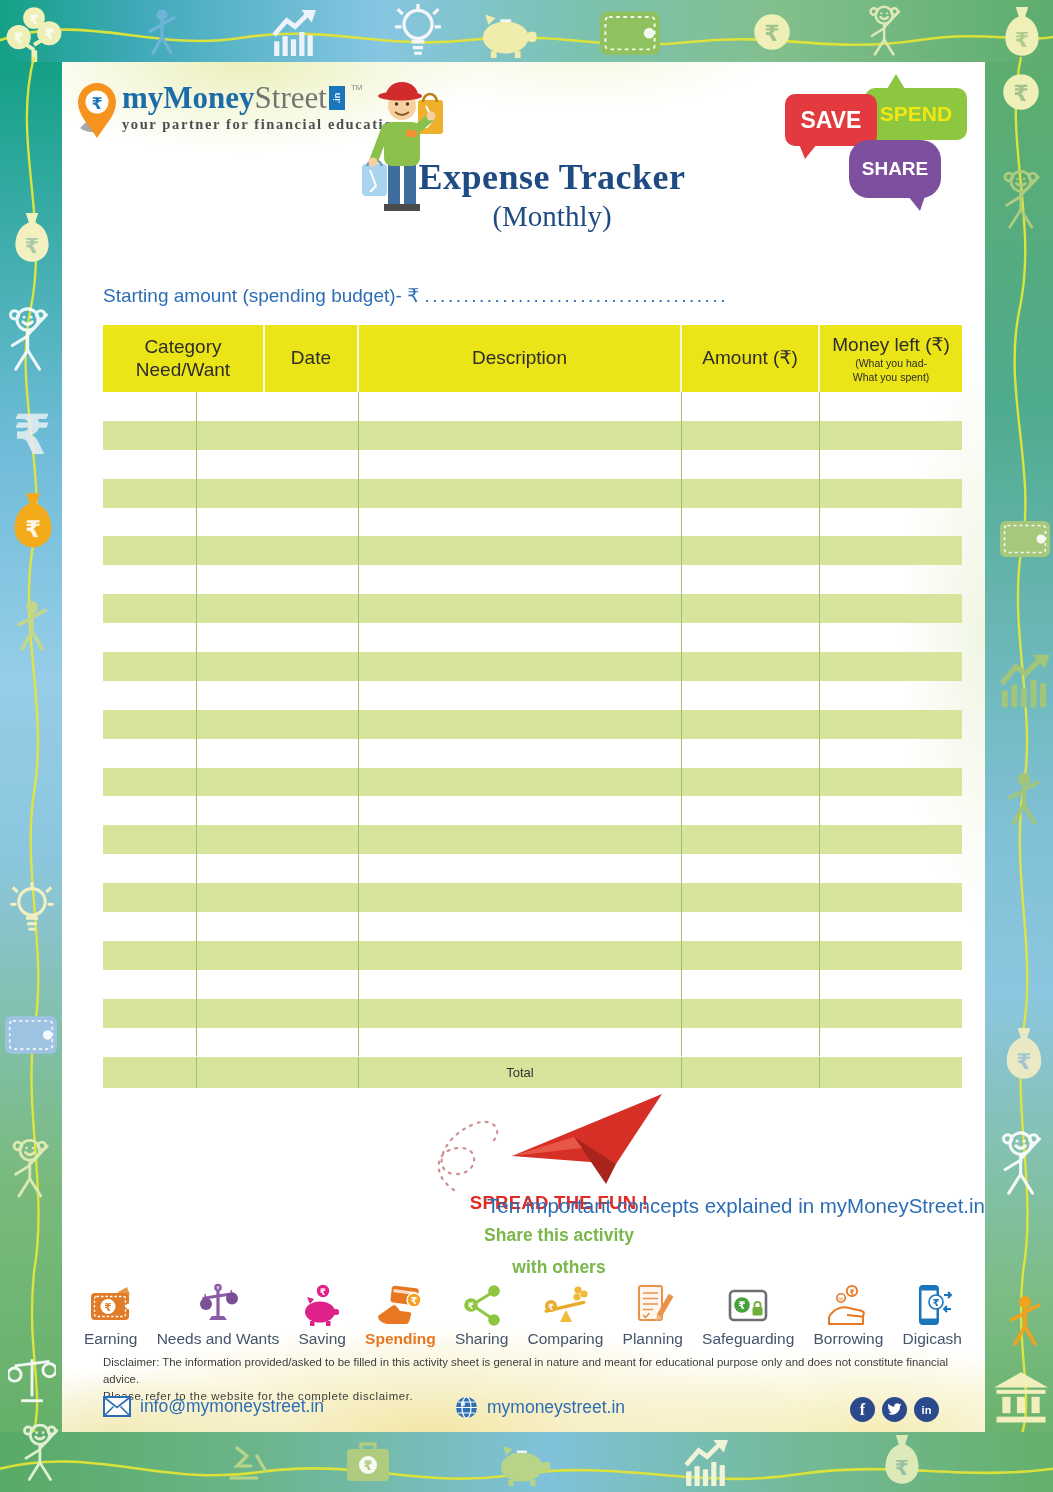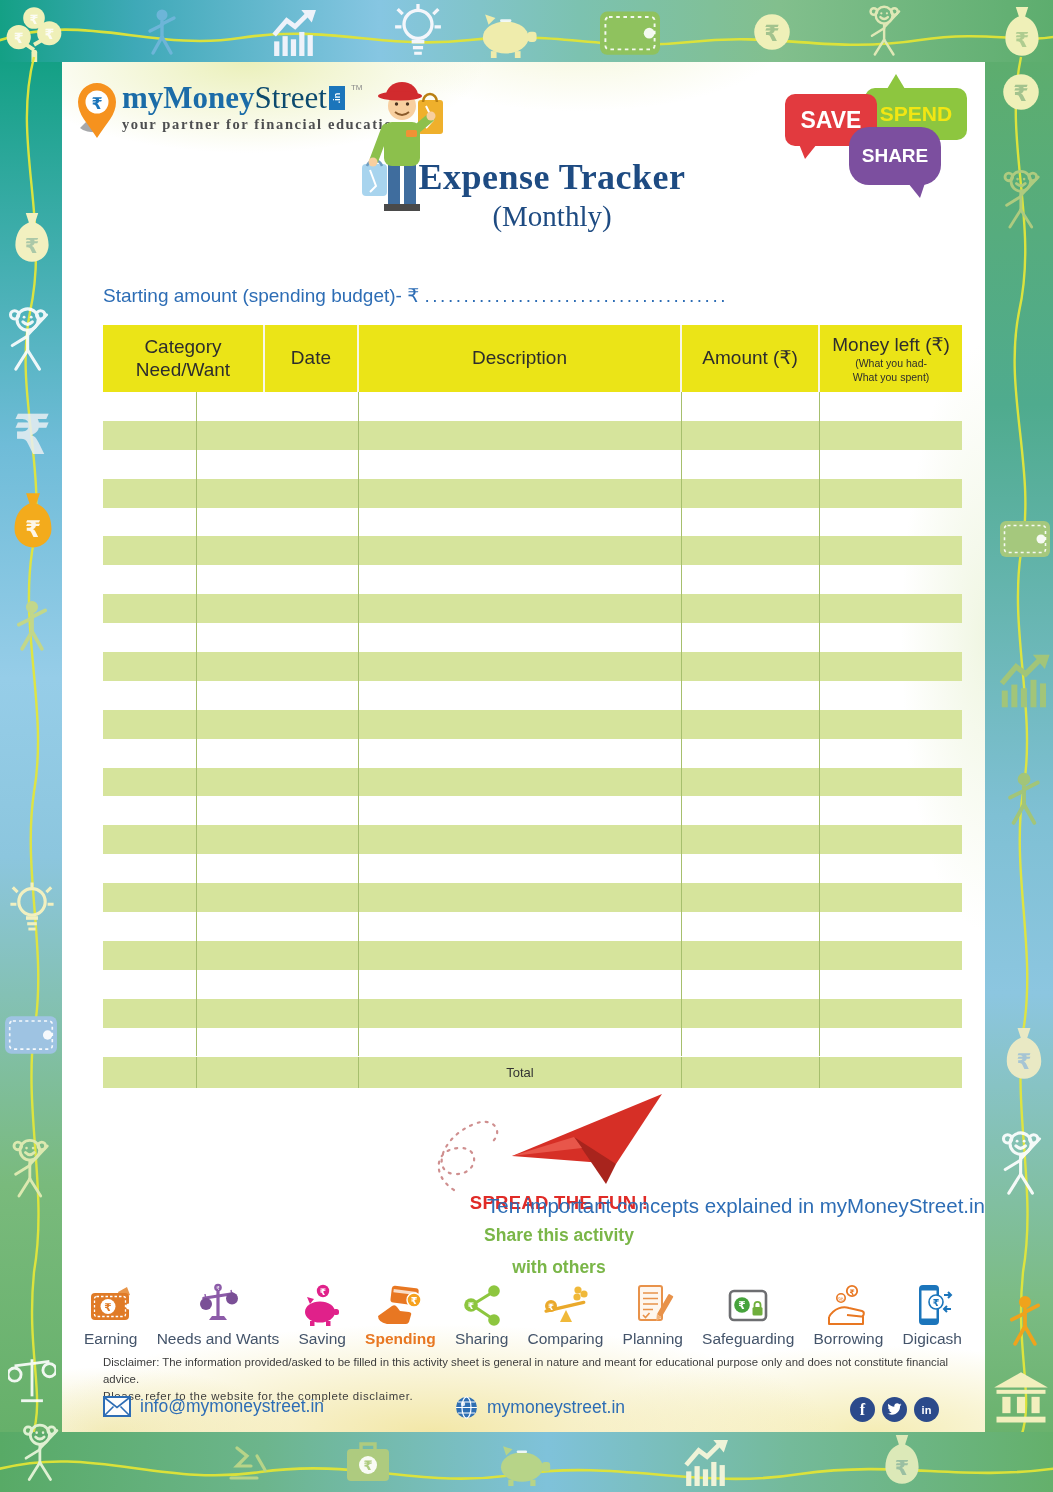--- a/index.html
+++ b/index.html
@@ -32,35 +32,35 @@
     radial-gradient(ellipse 420px 120px at 88% 100%, rgba(240,229,150,.7), transparent 72%),
     radial-gradient(ellipse 260px 90px at 5% 100%, rgba(235,225,150,.6), transparent 72%);}
   .card>*{position:absolute;z-index:1;}
 
   
   .logo{left:12px;top:20px;display:flex;align-items:flex-start;}
   .logo-pin{width:46px;height:58px;}
   .logo-textcol{margin-left:2px;}
   .logo-name{font-family:var(--serif);font-size:31px;line-height:1;white-space:nowrap;}
   .logo-my,.logo-money{color:#1b6ca8;font-weight:700;}
-  .logo-street{color:#0c4a6e;font-weight:400;}
+  .logo-street{color:#737373;font-weight:400;}
   .in-box{display:inline-block;width:16px;height:24px;background:#1b75bb;vertical-align:-2px;position:relative;margin-left:2px;}
   .in-box span{position:absolute;left:50%;top:50%;transform:translate(-50%,-50%) rotate(-90deg);color:#fff;font-size:9px;font-weight:700;font-family:var(--sans);}
   .tm{font-size:8px;color:#8a8a8a;vertical-align:18px;margin-left:6px;font-family:var(--sans);}
   .tagline{font-family:var(--serif);font-size:14.5px;font-weight:700;color:#4d4e50;letter-spacing:1.6px;margin-top:3px;}
 
   
   .badges{right:8px;top:18px;width:192px;height:132px;}
   .bubble{position:absolute;border-radius:10px;display:flex;align-items:center;justify-content:center;font-weight:700;}
   .bubble .tail{position:absolute;width:0;height:0;}
   .b-spend{left:80px;top:8px;width:102px;height:52px;background:#8dc63f;color:#f2e613;font-size:21px;z-index:1;}
   .b-spend .tail{top:-14px;left:22px;border-left:9px solid transparent;border-right:9px solid transparent;border-bottom:15px solid #8dc63f;}
   .b-save{left:0;top:14px;width:92px;height:52px;background:#e23a3f;color:#fff;font-size:23px;z-index:2;}
   .b-save .tail{bottom:-13px;left:14px;border-left:6px solid transparent;border-right:12px solid transparent;border-top:15px solid #e23a3f;}
-  .b-share{left:64px;top:47px;width:92px;height:58px;background:#7c4f9f;color:#fff;font-size:19px;border-radius:20px;z-index:3;}
+  .b-share{left:64px;top:60px;width:92px;height:58px;background:#7c4f9f;color:#fff;font-size:19px;border-radius:20px;z-index:3;}
   .b-share .tail{bottom:-13px;right:16px;border-left:12px solid transparent;border-right:5px solid transparent;border-top:15px solid #7c4f9f;}
 
   
   .boy{left:288px;top:12px;width:102px;height:160px;}
 
   
   .title-block{left:255px;top:94px;width:470px;text-align:center;}
   .title-main{font-family:var(--serif);font-weight:700;font-size:36px;color:#1e4b82;letter-spacing:.5px;}
   .title-sub{font-family:var(--serif);font-weight:400;font-size:29px;color:#1e4b82;margin-top:2px;}
 

